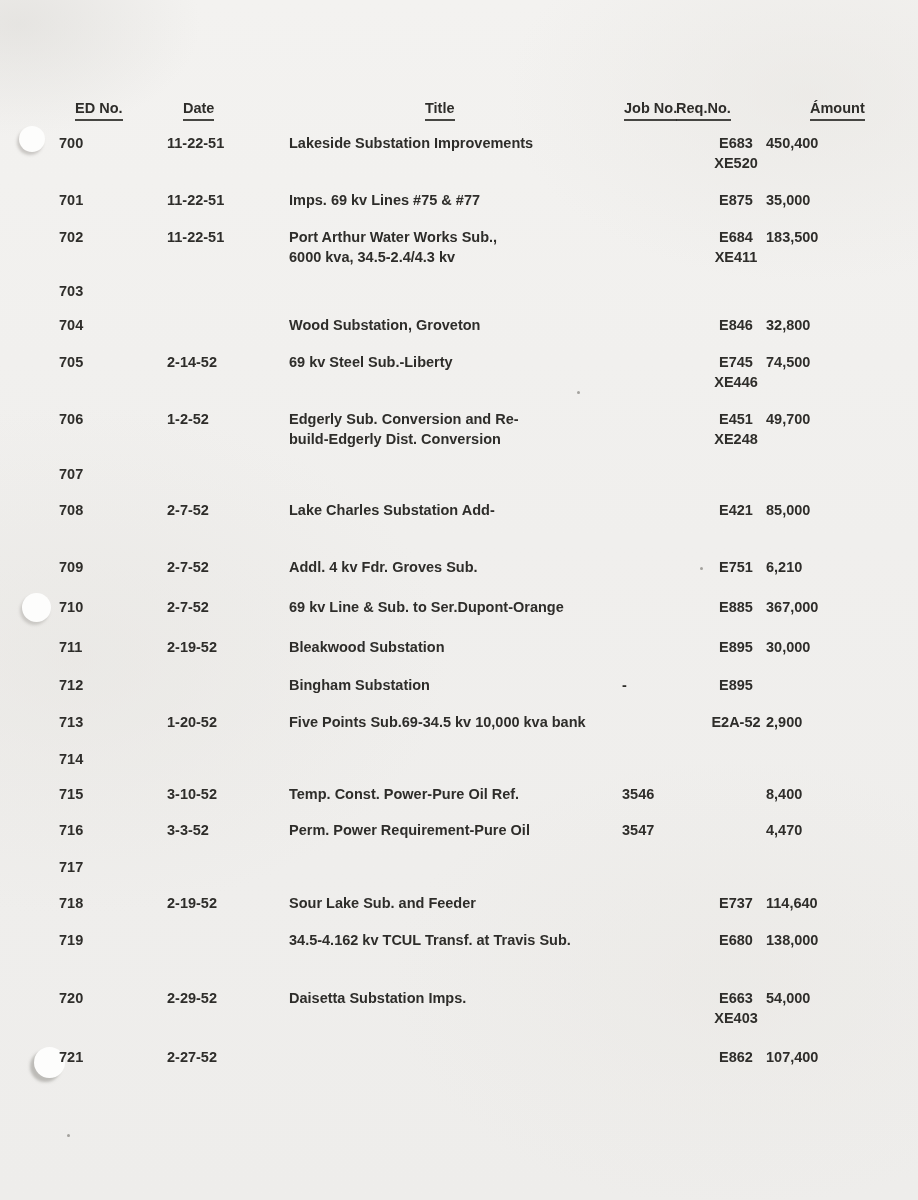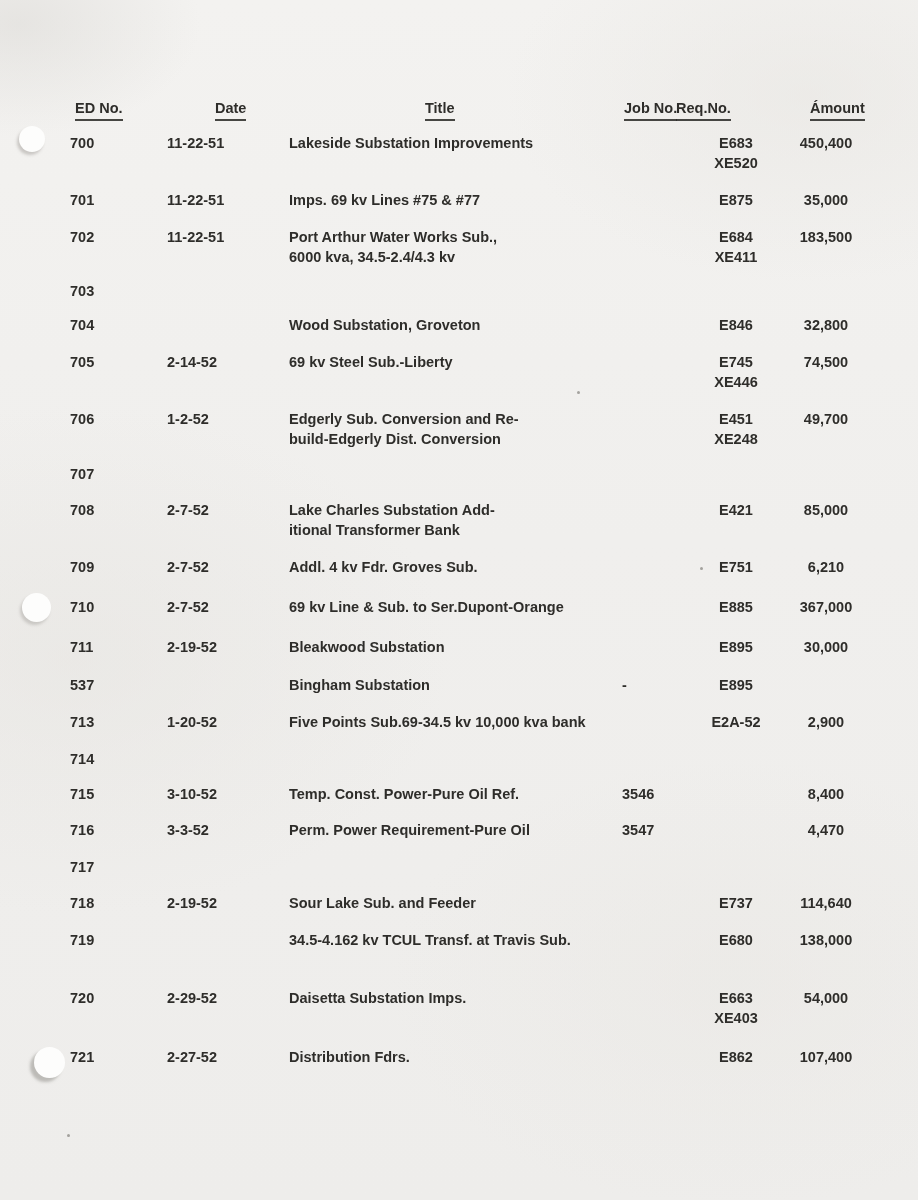--- a/index.html
+++ b/index.html
@@ -20,34 +20,34 @@
   }
   
   .hole{position:absolute;border-radius:50%;background:#fdfdfc;}
   .hole-1{left:19px;top:126px;width:26px;height:26px;box-shadow:-2px 3px 3px rgba(152,149,144,0.45);}
   .hole-2{left:22px;top:593px;width:29px;height:29px;box-shadow:-2px 3px 3px rgba(152,149,144,0.4);}
   .hole-3{left:34px;top:1047px;width:31px;height:31px;box-shadow:-4px 4px 3px rgba(140,137,132,0.5);}
   
   .hdr-row{position:absolute;top:100px;left:0;width:918px;height:22px;}
   .hdr{position:absolute;top:0;white-space:nowrap;border-bottom:2px solid rgba(46,45,42,0.88);padding-bottom:2px;line-height:17px;}
   .h-ed{left:75px;}
-  .h-date{left:183px;margin-left:32px;}
+  .h-date{left:183px;}
   .h-title{left:425px;}
   .h-job{left:624px;}
   .h-req{left:676px;}
   .h-amount{left:810px;}
   
   .row{position:absolute;left:0;width:918px;height:0;}
   .cell{position:absolute;top:0;white-space:pre;line-height:20px;}
-  .c-ed{left:70px;}
+  .c-ed{left:59px;}
   .c-date{left:167px;}
   .c-title{left:265px;width:360px;margin-left:24px;}
   .c-job{left:622px;width:70px;}
   .c-req{left:681px;width:110px;text-align:center;}
-  .c-amount{left:766px;width:120px;text-align:center;}
+  .c-amount{left:766px;width:120px;text-align:left;}
   .line{line-height:20px;white-space:pre;}
   
   .speck{position:absolute;border-radius:50%;background:rgba(88,85,80,0.5);}
   .speck-1{left:577px;top:391px;width:3px;height:3px;}
   .speck-2{left:700px;top:567px;width:3px;height:3px;}
   .speck-3{left:67px;top:1134px;width:3px;height:3px;}
 </style>
 </head>
 <body>
 
@@ -131,21 +131,21 @@
       <div class="cell c-ed">707</div>
       <div class="cell c-date"></div>
       <div class="cell c-title"></div>
       <div class="cell c-job"></div>
       <div class="cell c-req"></div>
       <div class="cell c-amount"></div>
     </div>
       <div class="row" style="top: 500px;">
       <div class="cell c-ed">708</div>
       <div class="cell c-date">2-7-52</div>
-      <div class="cell c-title"><div class="line">Lake Charles Substation Add-</div><div class="line">itional Transformer Bank</div></div>
+      <div class="cell c-title"><div class="line">Lake Charles Substation Add-</div></div>
       <div class="cell c-job"></div>
       <div class="cell c-req"><div class="line">E421</div></div>
       <div class="cell c-amount">85,000</div>
     </div>
       <div class="row" style="top: 557px;">
       <div class="cell c-ed">709</div>
       <div class="cell c-date">2-7-52</div>
       <div class="cell c-title"><div class="line">Addl. 4 kv Fdr. Groves Sub.</div></div>
       <div class="cell c-job"></div>
       <div class="cell c-req"><div class="line">E751</div></div>
@@ -161,21 +161,21 @@
     </div>
       <div class="row" style="top: 637px;">
       <div class="cell c-ed">711</div>
       <div class="cell c-date">2-19-52</div>
       <div class="cell c-title"><div class="line">Bleakwood Substation</div></div>
       <div class="cell c-job"></div>
       <div class="cell c-req"><div class="line">E895</div></div>
       <div class="cell c-amount">30,000</div>
     </div>
       <div class="row" style="top: 675px;">
-      <div class="cell c-ed">537</div>
+      <div class="cell c-ed">712</div>
       <div class="cell c-date"></div>
       <div class="cell c-title"><div class="line">Bingham Substation</div></div>
       <div class="cell c-job">-</div>
       <div class="cell c-req"><div class="line">E895</div></div>
       <div class="cell c-amount"></div>
     </div>
       <div class="row" style="top: 712px;">
       <div class="cell c-ed">713</div>
       <div class="cell c-date">1-20-52</div>
       <div class="cell c-title"><div class="line">Five Points Sub.69-34.5 kv 10,000 kva bank</div></div>
@@ -235,20 +235,20 @@
       <div class="cell c-ed">720</div>
       <div class="cell c-date">2-29-52</div>
       <div class="cell c-title"><div class="line">Daisetta Substation Imps.</div></div>
       <div class="cell c-job"></div>
       <div class="cell c-req"><div class="line">E663</div><div class="line">XE403</div></div>
       <div class="cell c-amount">54,000</div>
     </div>
       <div class="row" style="top: 1047px;">
       <div class="cell c-ed">721</div>
       <div class="cell c-date">2-27-52</div>
-      <div class="cell c-title"><div class="line">Distribution Fdrs.</div></div>
+      <div class="cell c-title"></div>
       <div class="cell c-job"></div>
       <div class="cell c-req"><div class="line">E862</div></div>
       <div class="cell c-amount">107,400</div>
     </div>
     </div>
 
 </div>
 
 </body></html>

